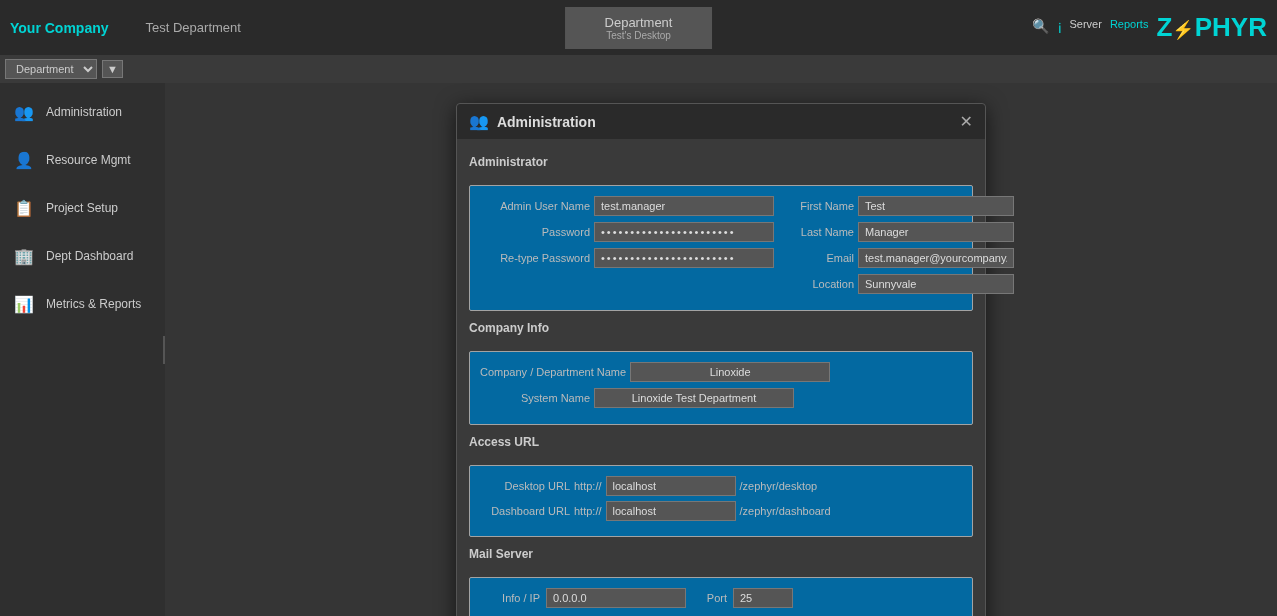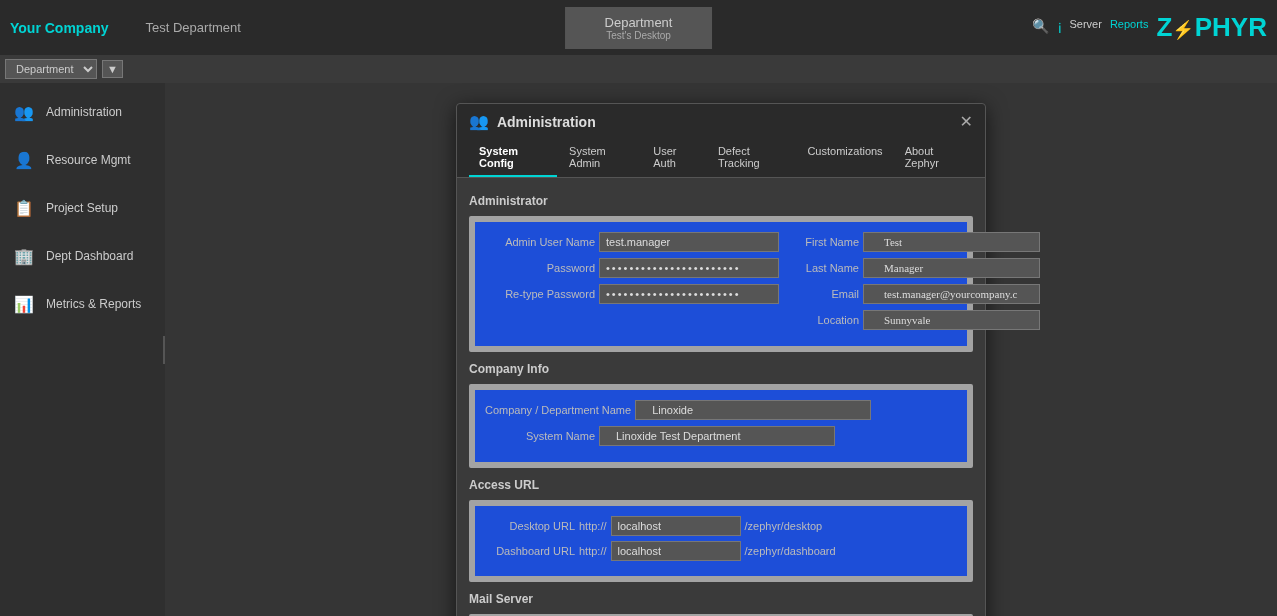--- a/index.html
+++ b/index.html
@@ -179,25 +179,26 @@
 
     
     .section-header {
       color: #ccc;
       font-size: 12px;
       font-weight: bold;
       margin-bottom: 8px;
       margin-top: 4px;
     }
     .section-box {
-      background: #1d4ed8;
-      border: 6px solid #a3a3a3;
+      background: #0369a1;
+      border: 1px solid #a3a3a3;
       padding: 10px;
       margin-bottom: 10px;
       border-radius: 2px;
+      margin-top: 16px;
     }
 
     
     .form-row {
       display: flex;
       align-items: center;
       margin-bottom: 6px;
       gap: 4px;
     }
     .form-label {
@@ -211,43 +212,43 @@
       border: 1px solid #777;
       color: #ddd;
       padding: 3px 6px;
       font-size: 11px;
       width: 180px;
     }
     .form-input-wide {
       background: #555;
       border: 1px solid #777;
       color: #ddd;
-      padding: 3px 16px;
-      font-size: 11px;
-      width: 236px;
+      padding: 3px 8px;
+      font-size: 11px;
+      width: 200px;
+      text-align: center;
     }
 
     
     .two-col { display: flex; gap: 10px; }
     .col-left { flex: 1; }
     .col-right { flex: 1; }
     .form-label-right {
       color: #bbb;
       font-size: 11px;
       text-align: right;
       min-width: 70px;
     }
     .form-input-right {
       background: #555;
       border: 1px solid #777;
       color: #ddd;
-      padding: 3px 20px;
+      padding: 3px 6px;
       font-size: 11px;
       flex: 1;
-      font-family: Liberation Serif, serif;
     }
 
     
     .url-row { display: flex; align-items: center; margin-bottom: 5px; gap: 4px; }
     .url-label { color: #bbb; font-size: 11px; min-width: 90px; text-align: right; }
     .url-prefix { color: #bbb; font-size: 11px; }
     .url-input { background: #555; border: 1px solid #777; color: #ddd; padding: 3px 6px; font-size: 11px; width: 130px; }
     .url-suffix { color: #bbb; font-size: 11px; }
 
     
@@ -339,40 +340,20 @@
       <div class="modal">
 
         <div class="modal-header">
           <div class="modal-title">
             <span style="font-size:16px;">👥</span>
             <span>Administration</span>
           </div>
           <button class="modal-close">✕</button>
         </div>
 
-        <div class="modal-tabs">
-          <div class="tab active">
-            <span>System Config</span>
-          </div>
-          <div class="tab">
-            <span>System Admin</span>
-          </div>
-          <div class="tab">
-            <span>User Auth</span>
-          </div>
-          <div class="tab">
-            <span>Defect Tracking</span>
-          </div>
-          <div class="tab">
-            <span>Customizations</span>
-          </div>
-          <div class="tab">
-            <span>About Zephyr</span>
-          </div>
-        </div>
 
         <div class="modal-body">
 
           <div class="section-header">Administrator</div>
           <div class="section-box">
             <div class="two-col">
               <div class="col-left">
                 <div class="form-row">
                   <span class="form-label">Admin User Name</span>
                   <input class="form-input" type="text" value="test.manager" style="">

